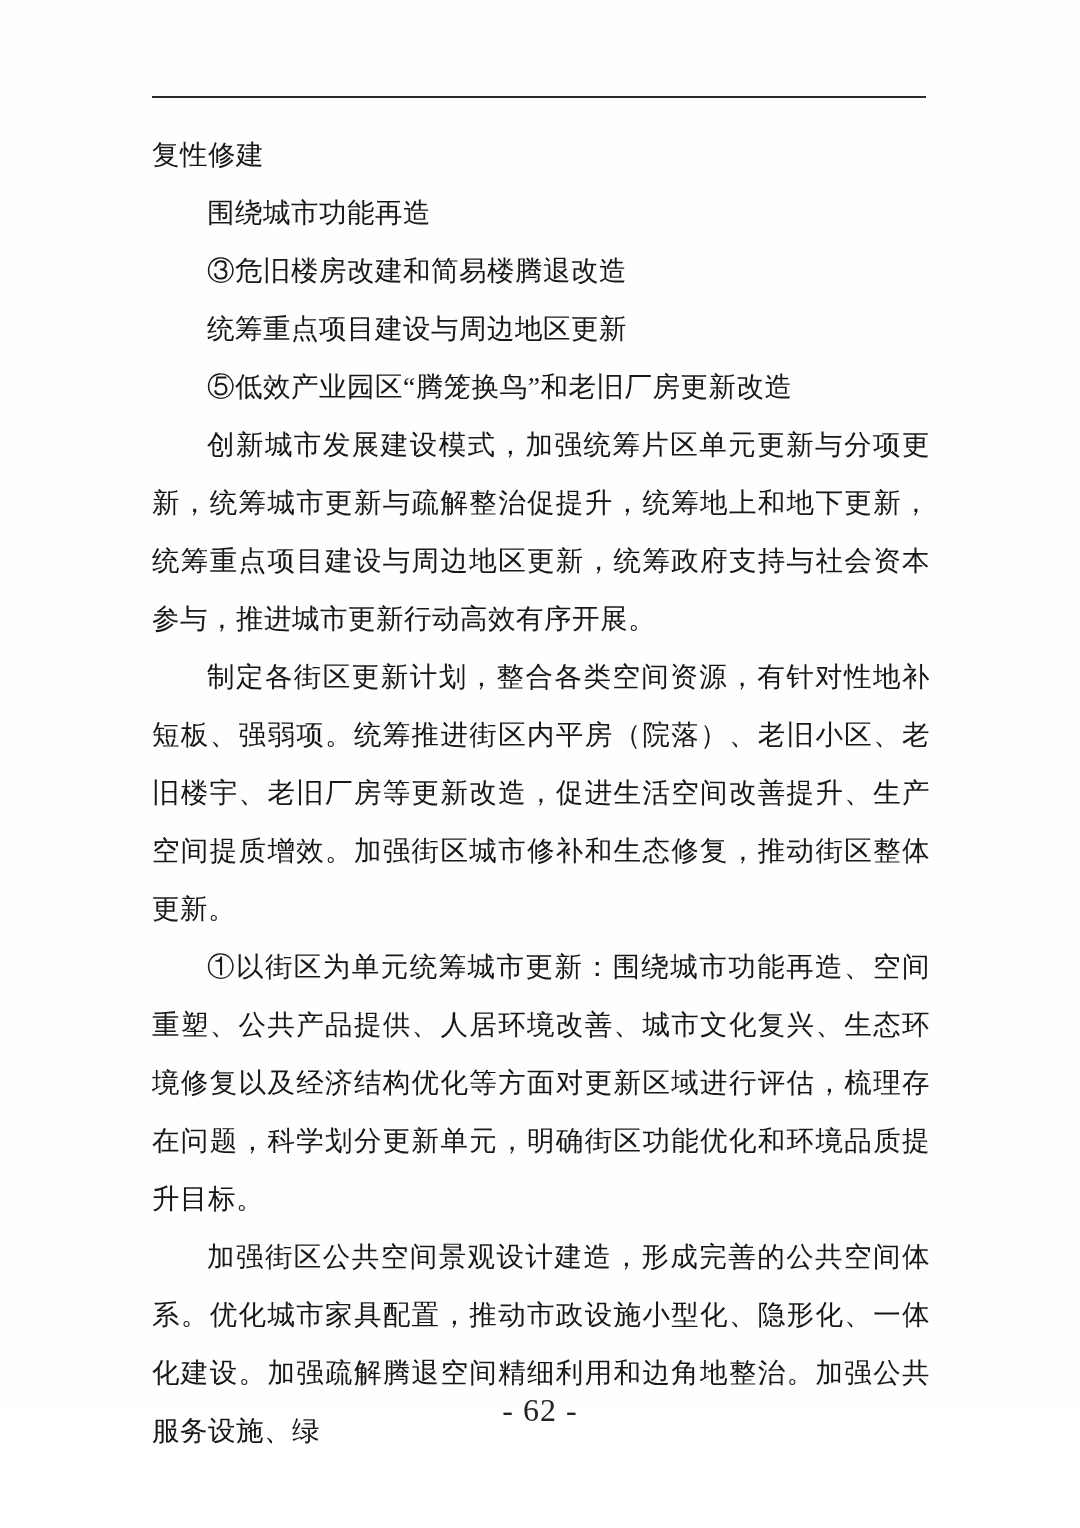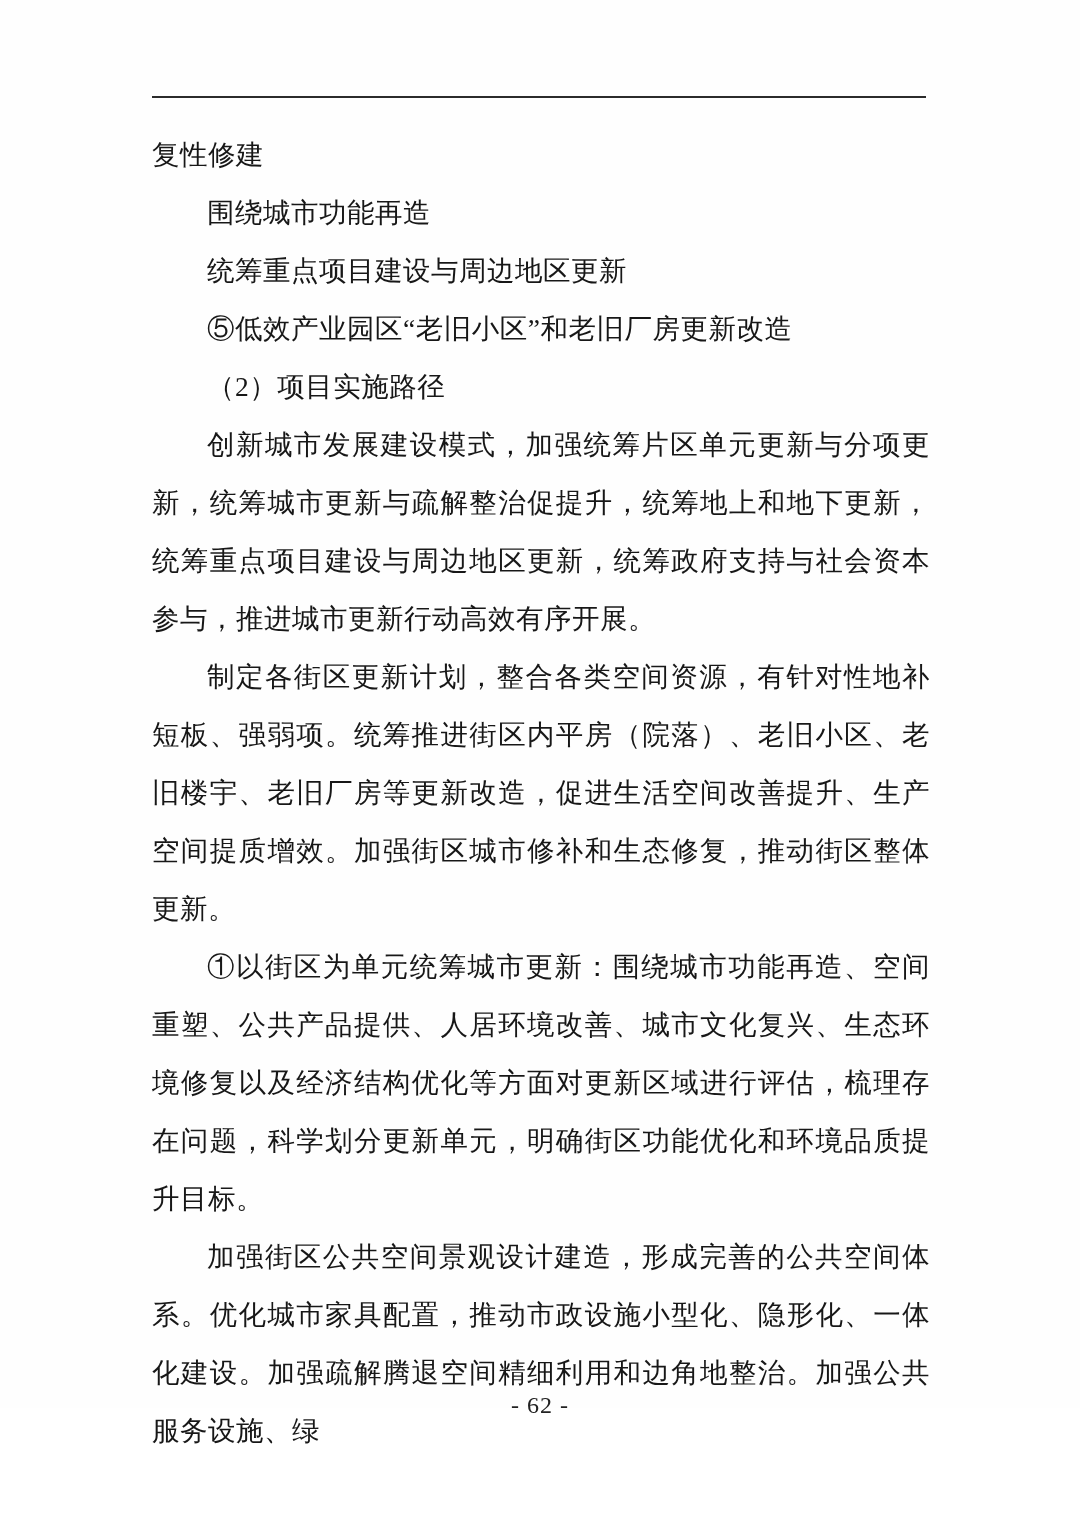--- a/index.html
+++ b/index.html
@@ -52,39 +52,39 @@
   }
   .indent-0 {
     text-indent: 0;
   }
   .page-number {
     position: absolute;
     left: 0;
     right: 0;
     top: 1392px;
     text-align: center;
-    font-size: 24px;
+    font-size: 32px;
     color: #222;
     font-family: "Liberation Serif", "DejaVu Serif", serif;
     letter-spacing: 1px;
   }
 </style>
 </head>
 <body>
 
 <div class="page">
 
   <div class="header-rule"></div>
 
   <div class="content">
     <p class="para indent-0">复性修建</p>
     <p class="para indent-1">围绕城市功能再造</p>
+    <p class="para indent-1">③危旧楼房改建和简易楼腾退改造</p>
     <p class="para indent-1">统筹重点项目建设与周边地区更新</p>
-    <p class="para indent-1">⑤低效产业园区“老旧小区”和老旧厂房更新改造</p>
-    <p class="para indent-1">（2）项目实施路径</p>
+    <p class="para indent-1">⑤低效产业园区“腾笼换鸟”和老旧厂房更新改造</p>
     <p class="para indent-1">创新城市发展建设模式，加强统筹片区单元更新与分项更新，统筹城市更新与疏解整治促提升，统筹地上和地下更新，统筹重点项目建设与周边地区更新，统筹政府支持与社会资本参与，推进城市更新行动高效有序开展。</p>
     <p class="para indent-1">制定各街区更新计划，整合各类空间资源，有针对性地补短板、强弱项。统筹推进街区内平房（院落）、老旧小区、老旧楼宇、老旧厂房等更新改造，促进生活空间改善提升、生产空间提质增效。加强街区城市修补和生态修复，推动街区整体更新。</p>
     <p class="para indent-1">①以街区为单元统筹城市更新：围绕城市功能再造、空间重塑、公共产品提供、人居环境改善、城市文化复兴、生态环境修复以及经济结构优化等方面对更新区域进行评估，梳理存在问题，科学划分更新单元，明确街区功能优化和环境品质提升目标。</p>
     <p class="para indent-1">加强街区公共空间景观设计建造，形成完善的公共空间体系。优化城市家具配置，推动市政设施小型化、隐形化、一体化建设。加强疏解腾退空间精细利用和边角地整治。加强公共服务设施、绿</p>
   </div>
 
   <div class="page-number">- 62 -</div>
 
 </div>
 

